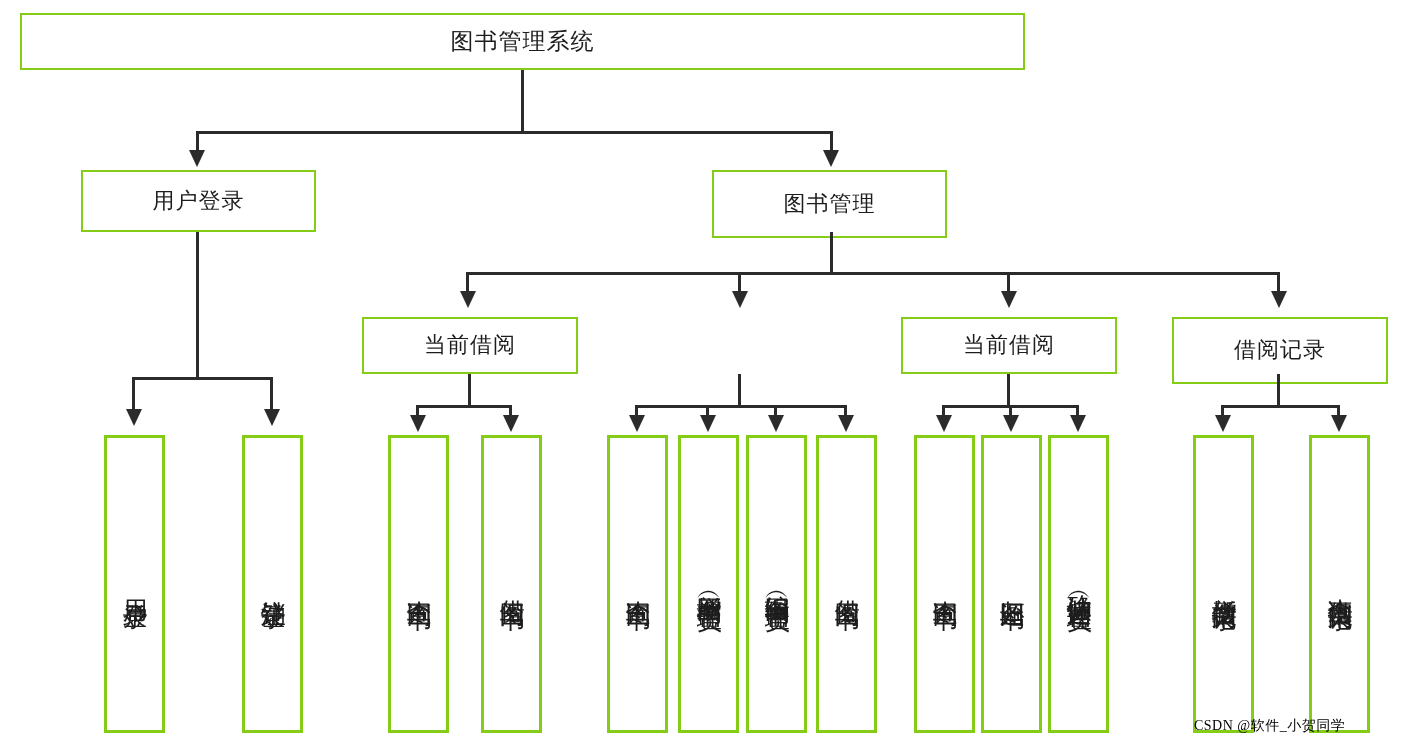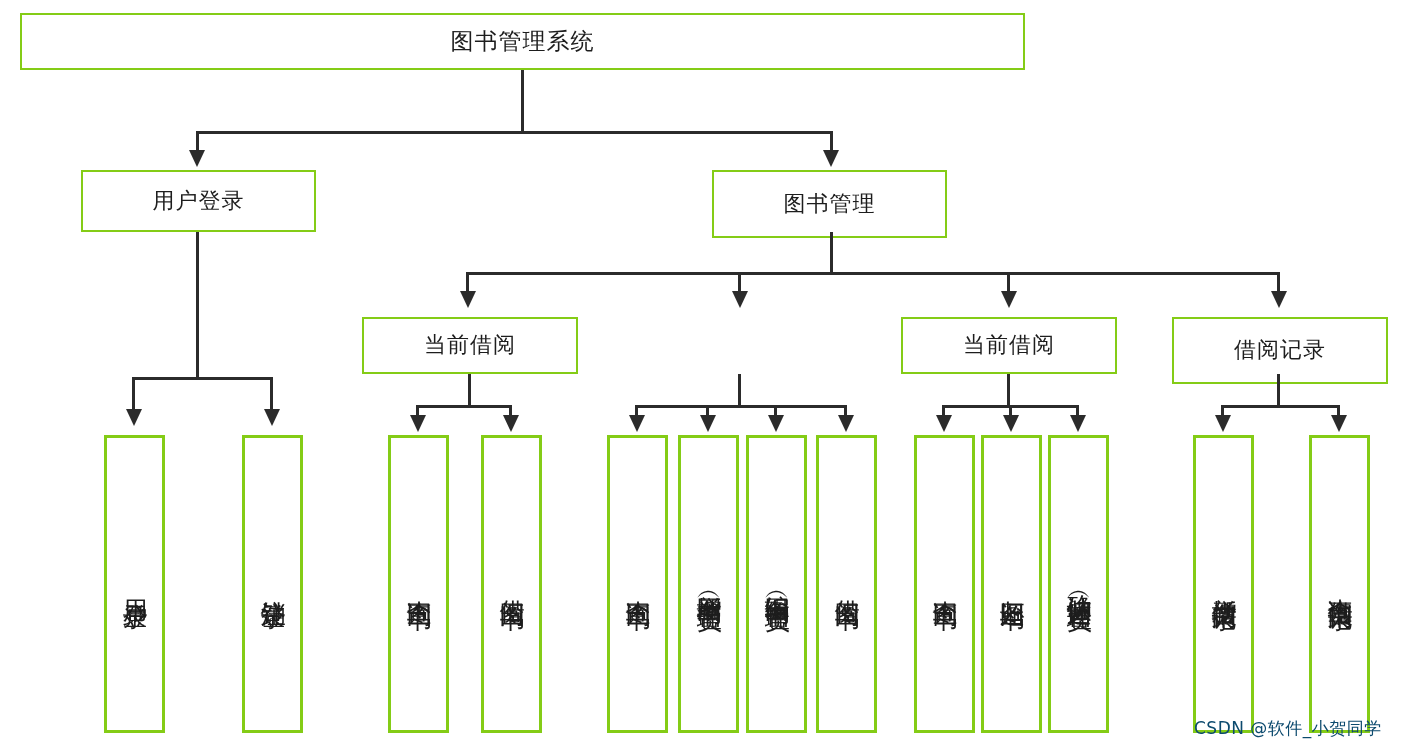--- a/index.html
+++ b/index.html
@@ -69,25 +69,26 @@
     position:absolute;
     width:0;height:0;
     border-left:8px solid transparent;
     border-right:8px solid transparent;
     border-top:17px solid #2b2b2b;
   }
 
   
   .watermark{
     position:absolute;
-    font-size:17px;
-    color:#0c4a6e;
+    font-size:14px;
+    color:#000000;
     white-space:nowrap;
     letter-spacing:0.5px;
     pointer-events:none;
+    font-family:Liberation Serif, serif;
   }
 </style>
 </head>
 <body>
 
 <div id="canvas">
 
   <div class="node h-node root" style="left:20px;top:13px;width:1005px;height:57px;">
     <span class="lbl">图书管理系统</span>
   </div>

